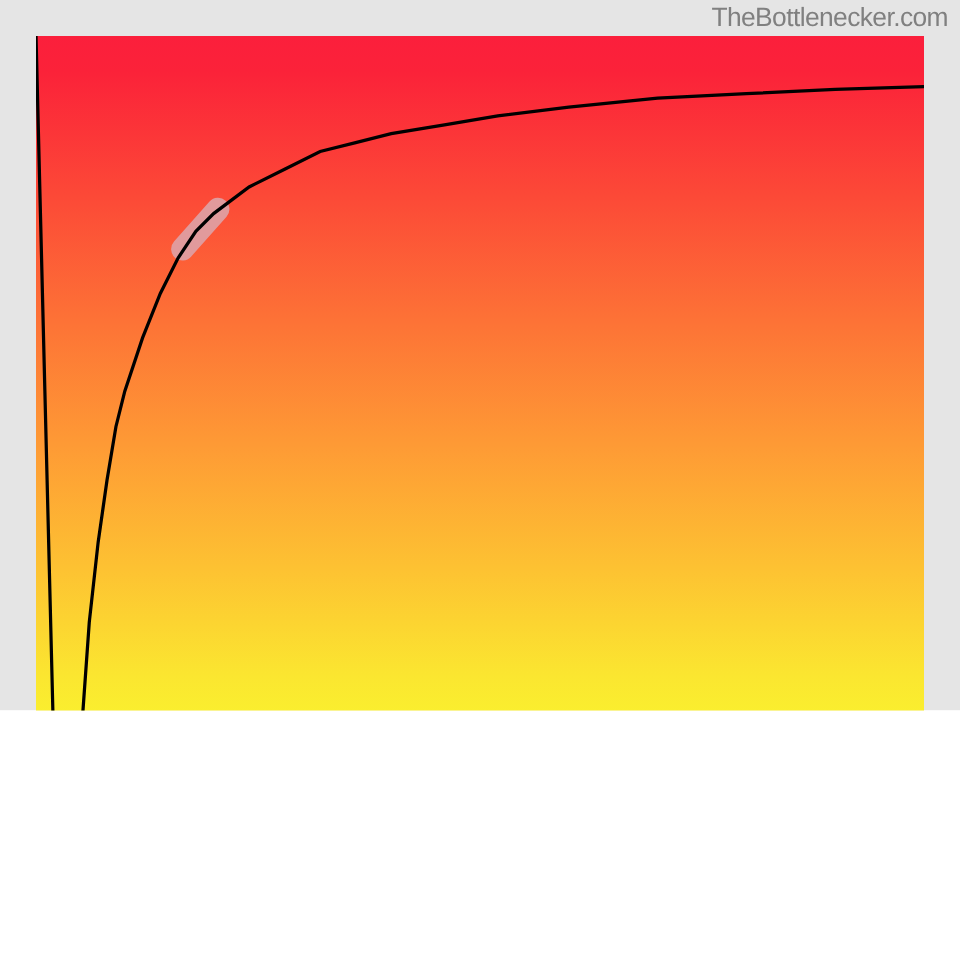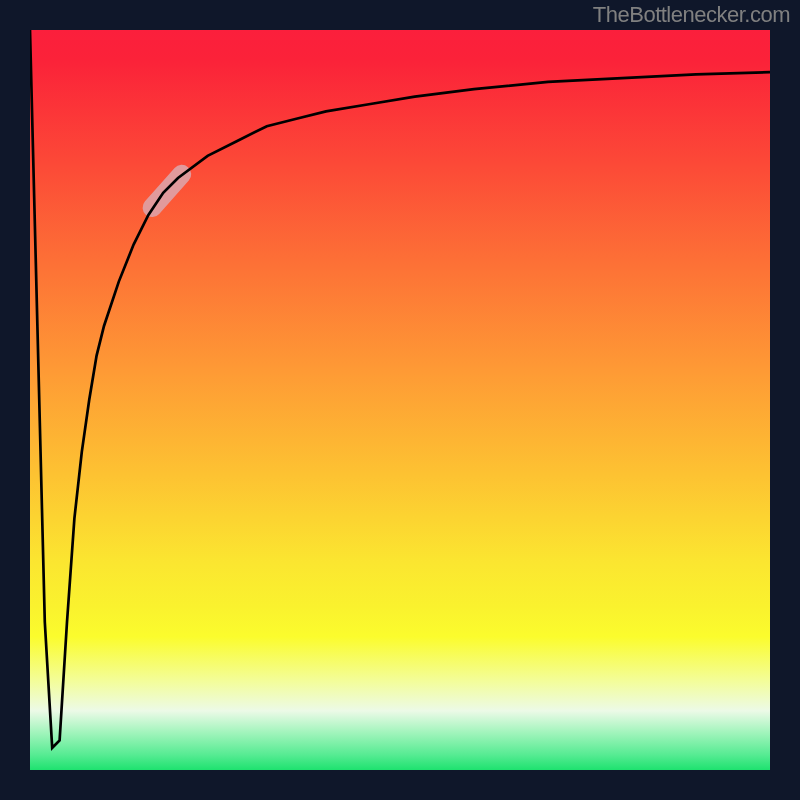--- a/index.html
+++ b/index.html
@@ -3,23 +3,23 @@
 <meta charset="utf-8">
 <style>
 body {
   margin: 0;
   padding: 0;
   background: #fff;
   font-family: Arial, Helvetica, sans-serif;
 }
 .chart-container {
   width: 800px;
-  height: 800px;
+  height: 592px;
   position: relative;
-  background: #0f172a;
+  background: #e5e5e5;
 }
 .source-label {
   position: absolute;
   top: 2px;
   right: 10px;
   color: #808080;
   font-size: 22px;
   font-weight: normal;
   z-index: 10;
   letter-spacing: -0.5px;

